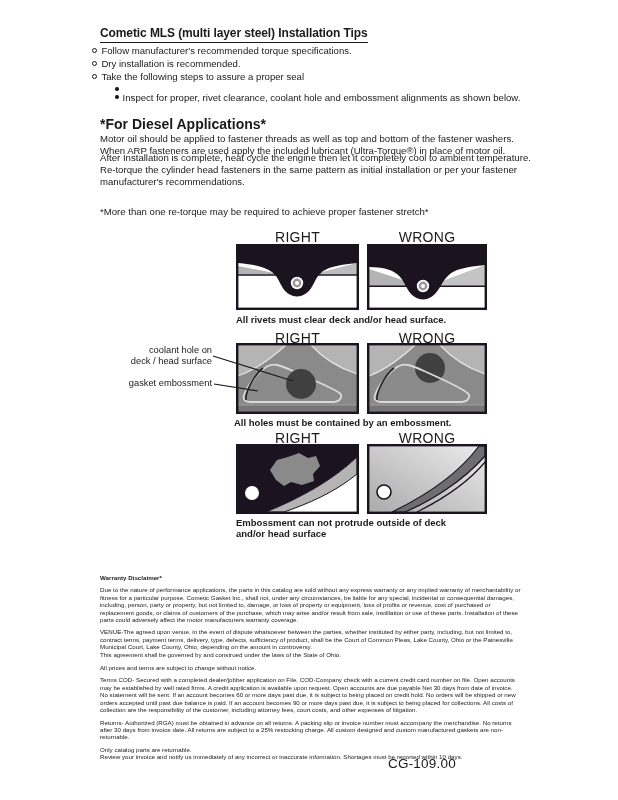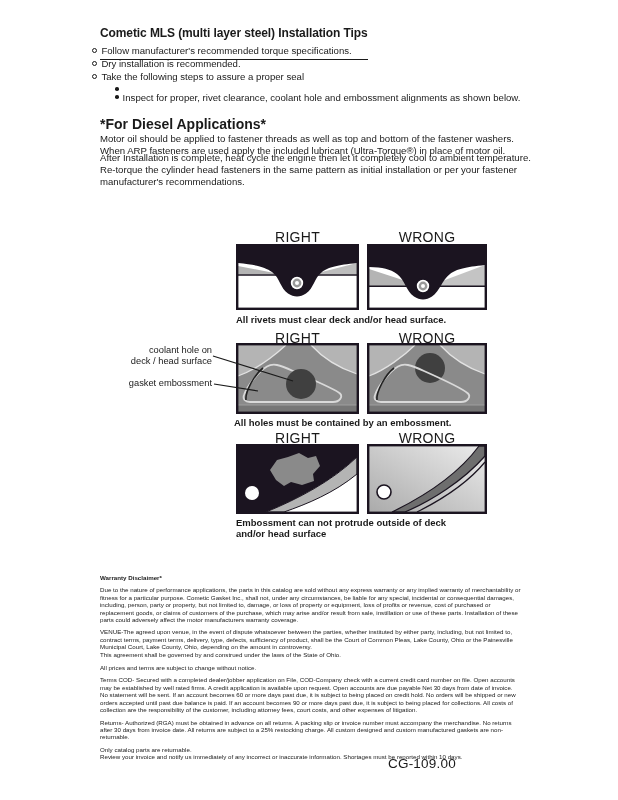--- a/index.html
+++ b/index.html
@@ -10,21 +10,21 @@
     background: #ffffff;
     font-family: "Liberation Sans", sans-serif;
     color: var(--ink, #1a1a1a);
     overflow: hidden;
   }
   .abs { position: absolute; }
 
   .title {
     left: 100px; top: 26px;
     font-size: 12px; font-weight: bold; letter-spacing: -0.1px;
-    border-bottom: 1.5px solid var(--ink); padding-bottom: 19px;
+    border-bottom: 1.5px solid var(--ink); padding-bottom: 2px;
     display: inline-block;
   }
 
   .tips { left: 92px; top: 44px; width: 460px; }
   .tip-row { display: flex; align-items: flex-start; line-height: 13px; font-size: 9.6px; text-align: center; }
   .tip-row.sub { margin-left: 23px; }
   .b-marker {
     flex: 0 0 auto; width: 3.4px; height: 3.4px; border-radius: 50%;
     border: 1px solid var(--ink); margin: 4px 4px 0 0; background: transparent;
   }
@@ -81,20 +81,21 @@
     </div>
     <div class="tip-row sub">
       <span class="b-marker"></span>
       <span>Inspect for proper, rivet clearance, coolant hole and embossment alignments as shown below.</span>
     </div>
   </div>
 
   <div class="abs diesel-heading">*For Diesel Applications*</div>
   <div class="abs body-para p1">Motor oil should be applied to fastener threads as well as top and bottom of the fastener washers. When ARP fasteners are used apply the included lubricant (Ultra-Torque®) in place of motor oil.</div>
   <div class="abs body-para p2">After Installation is complete, heat cycle the engine then let it completely cool to ambient temperature. Re-torque the cylinder head fasteners in the same pattern as initial installation or per your fastener manufacturer's recommendations.</div>
+  <div class="abs body-para p3">*More than one re-torque may be required to achieve proper fastener stretch*</div>
 
   <div class="abs dg-label" style="left:236px; top:229px;">RIGHT</div>
   <div class="abs dg-label w" style="left:367px; top:229px;">WRONG</div>
 
   <svg class="abs dg-box" style="left:236px; top:244px;" width="123" height="66" viewBox="0 0 123 66">
     <rect x="0" y="0" width="123" height="66" fill="#ffffff"></rect>
     <polygon points="2,22 46,30.5 2,30.5" style="fill:var(--diagram-light-gray)"></polygon>
     <polygon points="121,19 76,30.5 121,30.5" style="fill:#bdbdbd"></polygon>
     <line x1="2" y1="31" x2="121" y2="31" style="stroke:var(--diagram-dark)" stroke-width="1.4"></line>
     <path d="M2,2 H121 V19 C101,21 93,23 86,28 C78,34 78,44 70,49.5 C64,53.5 58,53.5 52,49.5 C44,44 44,34 36,28 C29,23 21,21 2,19 Z" style="fill:var(--diagram-dark)"></path>

